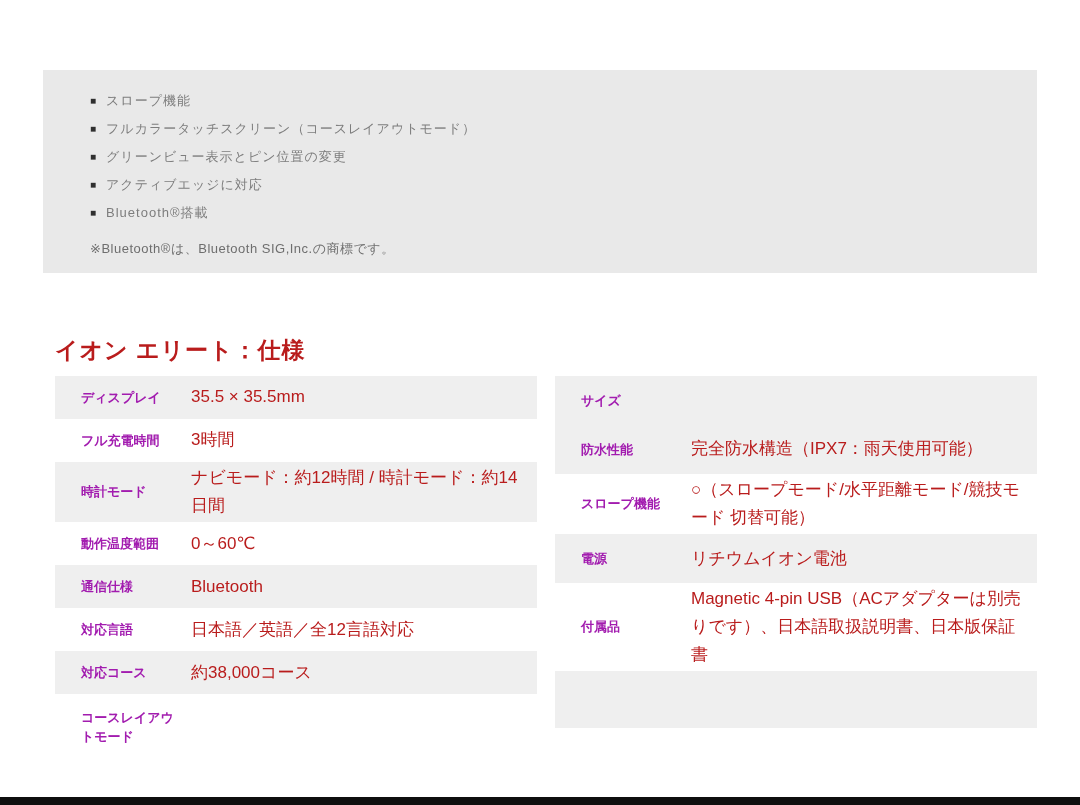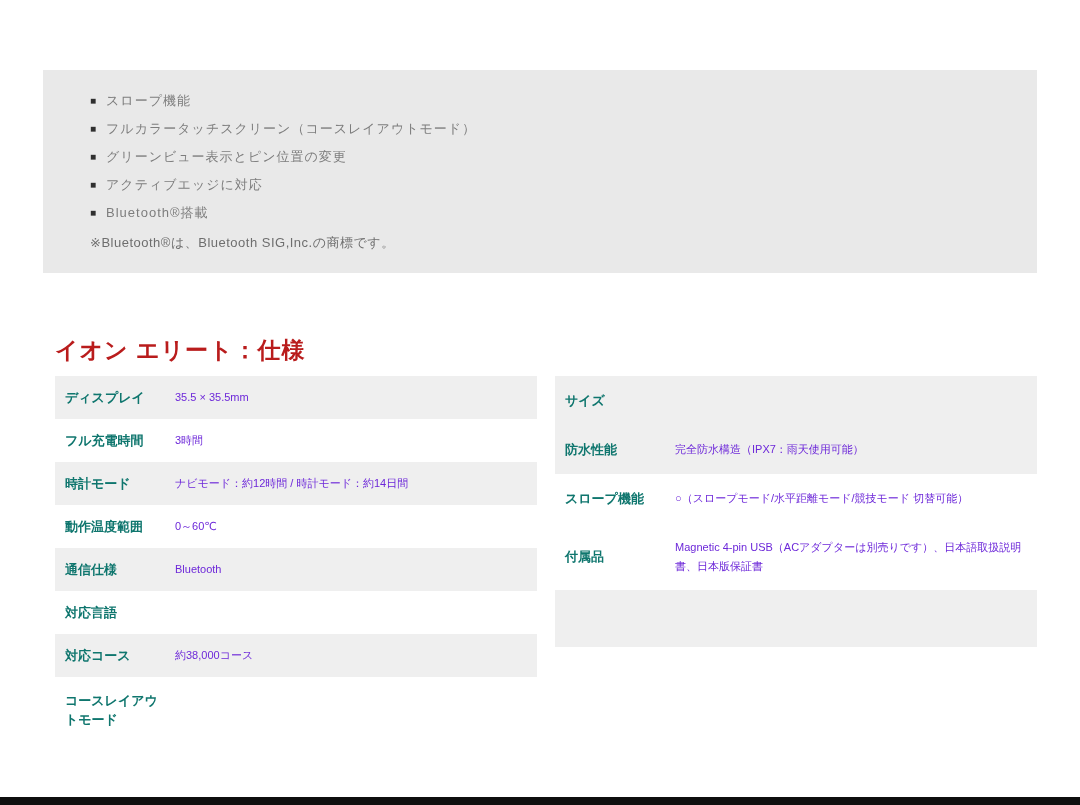--- a/index.html
+++ b/index.html
@@ -34,21 +34,21 @@
     color: #2f2f2f;
     margin-right: 10px;
     line-height: 1;
   }
   .feature-text {
     font-size: 13px;
     color: #7d7d7d;
     letter-spacing: 1px;
   }
   .feature-note {
-    margin-top: 2px;
+    margin-top: 8px;
     font-size: 13px;
     color: #6e6e6e;
     letter-spacing: 0.5px;
     line-height: 28px;
   }
 
   
   .section-title {
     position: absolute;
     left: 55px;
@@ -81,27 +81,28 @@
   .spec-table-right .spec-row { min-height: 49px; }
   .spec-row.h66 { min-height: 66px; }
   .spec-row.h67 { min-height: 67px; }
   .spec-row.h57 { min-height: 57px; }
   .spec-label {
     flex: 0 0 110px;
     width: 110px;
     padding-right: 14px;
     font-size: 13px;
     font-weight: bold;
-    color: #0f766e;
+    color: #a21caf;
     line-height: 1.5;
+    margin-left: 16px;
   }
   .spec-value {
     flex: 1;
-    font-size: 11px;
-    color: #6d28d9;
+    font-size: 17px;
+    color: #b91c1c;
     line-height: 1.65;
   }
 
   
   .bottom-bar {
     position: absolute;
     left: 0;
     bottom: 0;
     width: 100%;
     height: 8px;
@@ -159,20 +160,21 @@
       <div class="spec-row">
         <div class="spec-label">動作温度範囲</div>
         <div class="spec-value">0～60℃</div>
       </div>
       <div class="spec-row alt">
         <div class="spec-label">通信仕様</div>
         <div class="spec-value">Bluetooth</div>
       </div>
       <div class="spec-row">
         <div class="spec-label">対応言語</div>
+        <div class="spec-value">日本語／英語／全12言語対応</div>
       </div>
       <div class="spec-row alt">
         <div class="spec-label">対応コース</div>
         <div class="spec-value">約38,000コース</div>
       </div>
       <div class="spec-row h66">
         <div class="spec-label">コースレイアウトモード</div>
       </div>
     </div>
 
@@ -180,20 +182,24 @@
       <div class="spec-row alt">
         <div class="spec-label">サイズ</div>
       </div>
       <div class="spec-row alt">
         <div class="spec-label">防水性能</div>
         <div class="spec-value">完全防水構造（IPX7：雨天使用可能）</div>
       </div>
       <div class="spec-row">
         <div class="spec-label">スロープ機能</div>
         <div class="spec-value">○（スロープモード/水平距離モード/競技モード 切替可能）</div>
+      </div>
+      <div class="spec-row alt">
+        <div class="spec-label">電源</div>
+        <div class="spec-value">リチウムイオン電池</div>
       </div>
       <div class="spec-row h67">
         <div class="spec-label">付属品</div>
         <div class="spec-value">Magnetic 4-pin USB（ACアダプターは別売りです）、日本語取扱説明書、日本版保証書</div>
       </div>
       <div class="spec-row alt h57">
         <div class="spec-label"></div>
         <div class="spec-value"></div>
       </div>
     </div>

